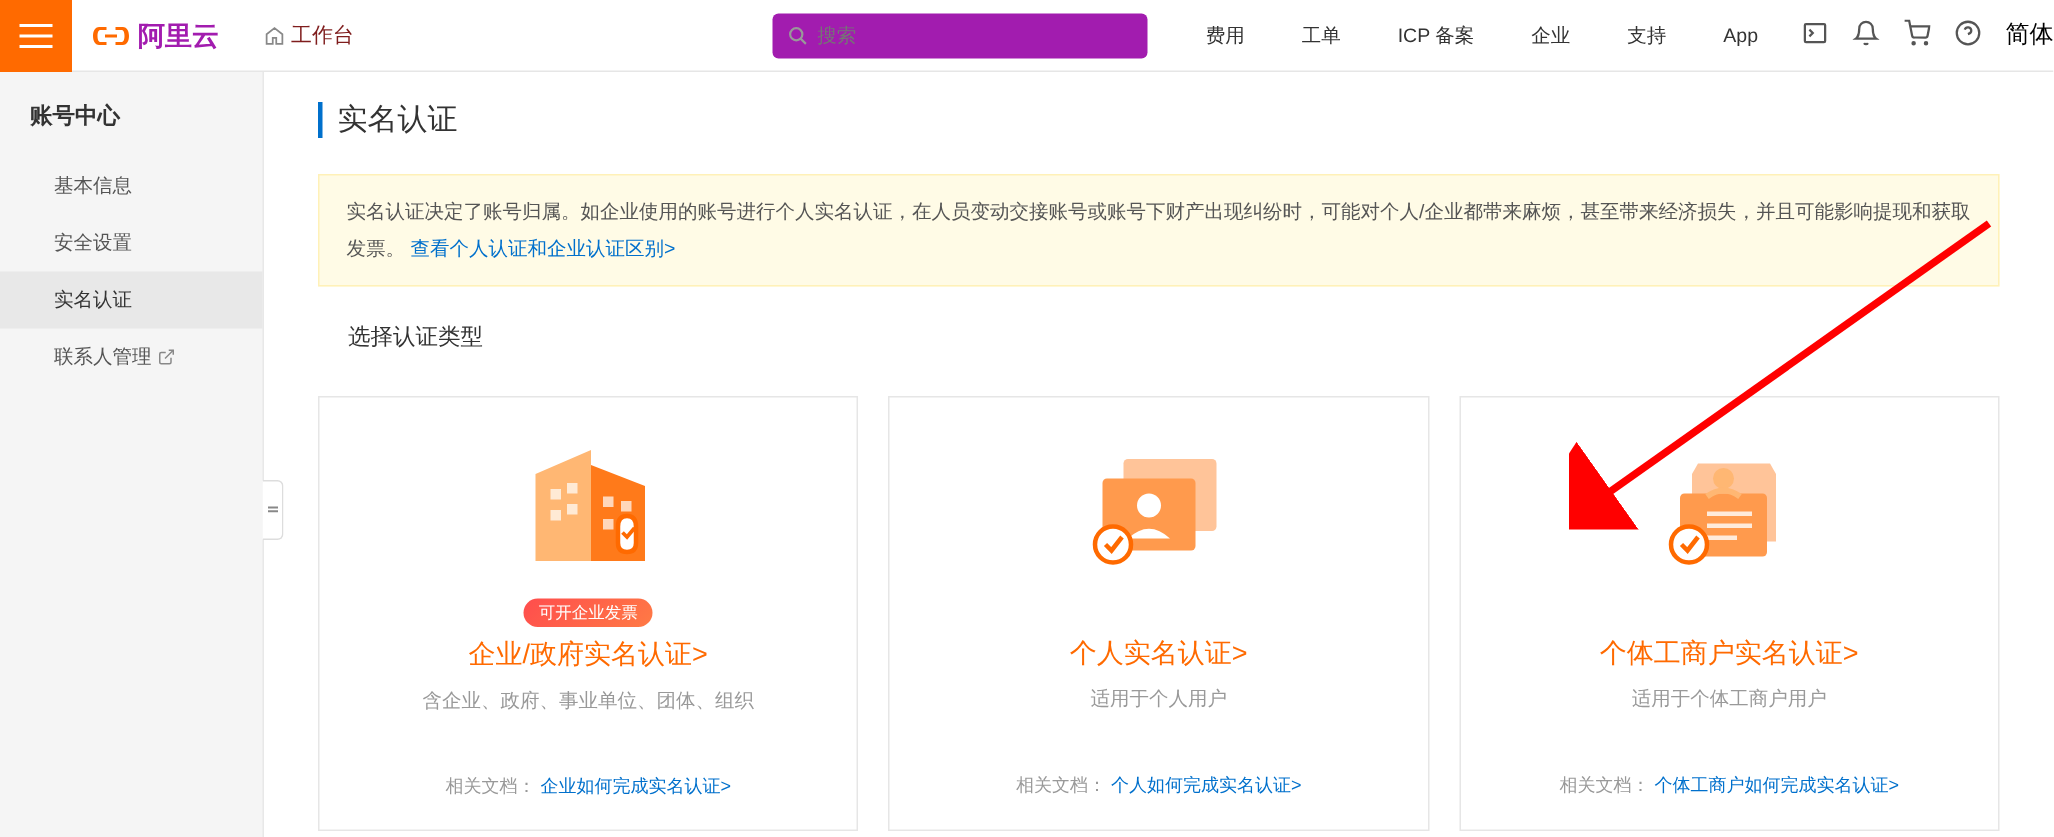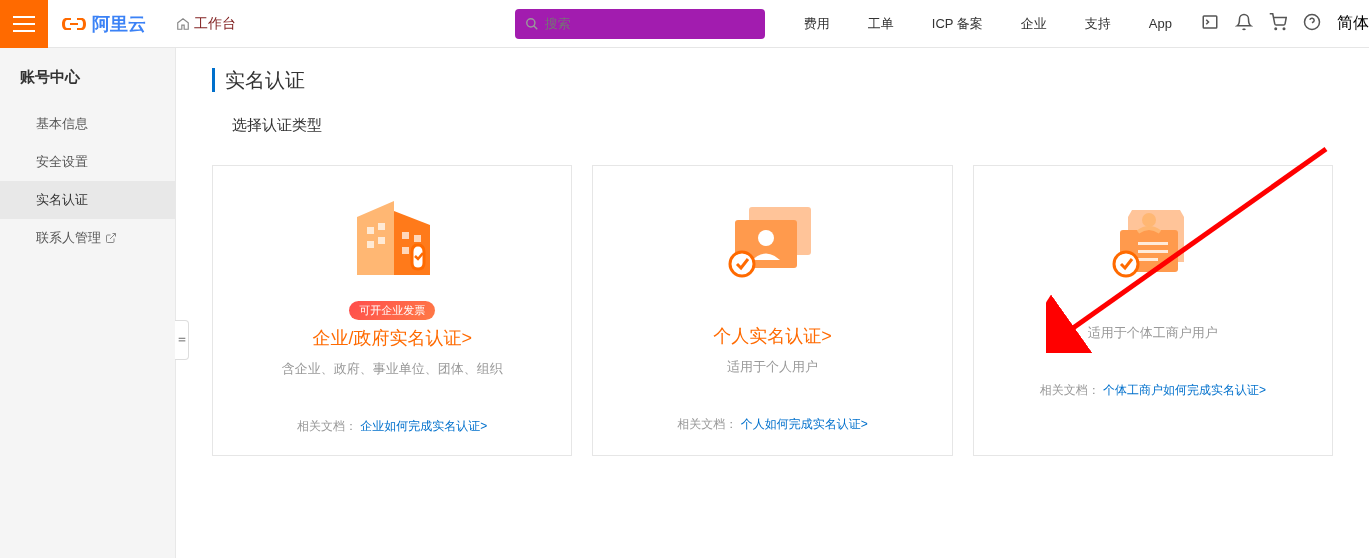--- a/index.html
+++ b/index.html
@@ -46,21 +46,21 @@
       background: #fff;
       left: 0;
     }
     .menu-btn span::before { top: -7px; }
     .menu-btn span::after { top: 7px; }
     
     .logo {
       display: flex;
       align-items: center;
       margin-left: 14px;
-      color: #3b82f6;
+      color: #a21caf;
       font-weight: bold;
       font-size: 18px;
     }
     .logo svg { margin-right: 6px; }
     
     .workbench {
       margin-left: 30px;
       display: flex;
       align-items: center;
       color: #7f1d1d;
@@ -342,20 +342,24 @@
       <svg width="10" height="10" viewBox="0 0 24 24" fill="none" stroke="#888" stroke-width="3">
         <line x1="4" y1="8" x2="20" y2="8"></line>
           <line x1="4" y1="14" x2="20" y2="14"></line>
       </svg>
     </div>
   </div>
 
   <div class="main">
     <div class="page-title">实名认证</div>
 
+    <div class="alert">
+      <span>实名认证决定了账号归属。如企业使用的账号进行个人实名认证，在人员变动交接账号或账号下财产出现纠纷时，可能对个人/企业都带来麻烦，甚至带来经济损失，并且可能影响提现和获取发票。</span>
+      <a>查看个人认证和企业认证区别&gt;</a>
+    </div>
 
     <div class="section-title">选择认证类型</div>
 
     <div class="cards">
 
       <div class="card">
         <div class="card-icon">
           <svg width="100" height="88" viewBox="0 0 100 88">
             <polygon points="15,20 52,4 52,78 15,78" fill="#ffb773"></polygon>
             <polygon points="52,14 88,28 88,78 52,78" fill="#ff7a1a"></polygon>
@@ -408,20 +412,21 @@
             <circle cx="41" cy="18" r="7" fill="#ffb773"></circle>
             <path d="M30 30 Q41 22 52 30" stroke="#ffb773" stroke-width="4" fill="none"></path>
             <rect x="30" y="40" width="30" height="3" fill="#fff" opacity="0.8"></rect>
             <rect x="30" y="48" width="30" height="3" fill="#fff" opacity="0.8"></rect>
             <rect x="30" y="56" width="20" height="3" fill="#fff" opacity="0.8"></rect>
             <circle cx="18" cy="62" r="12" fill="#fff" stroke="#ff6a00" stroke-width="3"></circle>
             <polyline points="13,62 17,66 24,57" stroke="#ff6a00" stroke-width="3" fill="none"></polyline>
           </svg>
         </div>
         <div style="height:24px"></div>
+        <div class="card-title">个体工商户实名认证&gt;</div>
         <div class="card-desc">适用于个体工商户用户</div>
         <div class="card-link">
           <span>相关文档：</span>
           <a>个体工商户如何完成实名认证&gt;</a>
         </div>
       </div>
     </div>
 
     <svg class="arrow" width="300" height="210">
       <defs>

